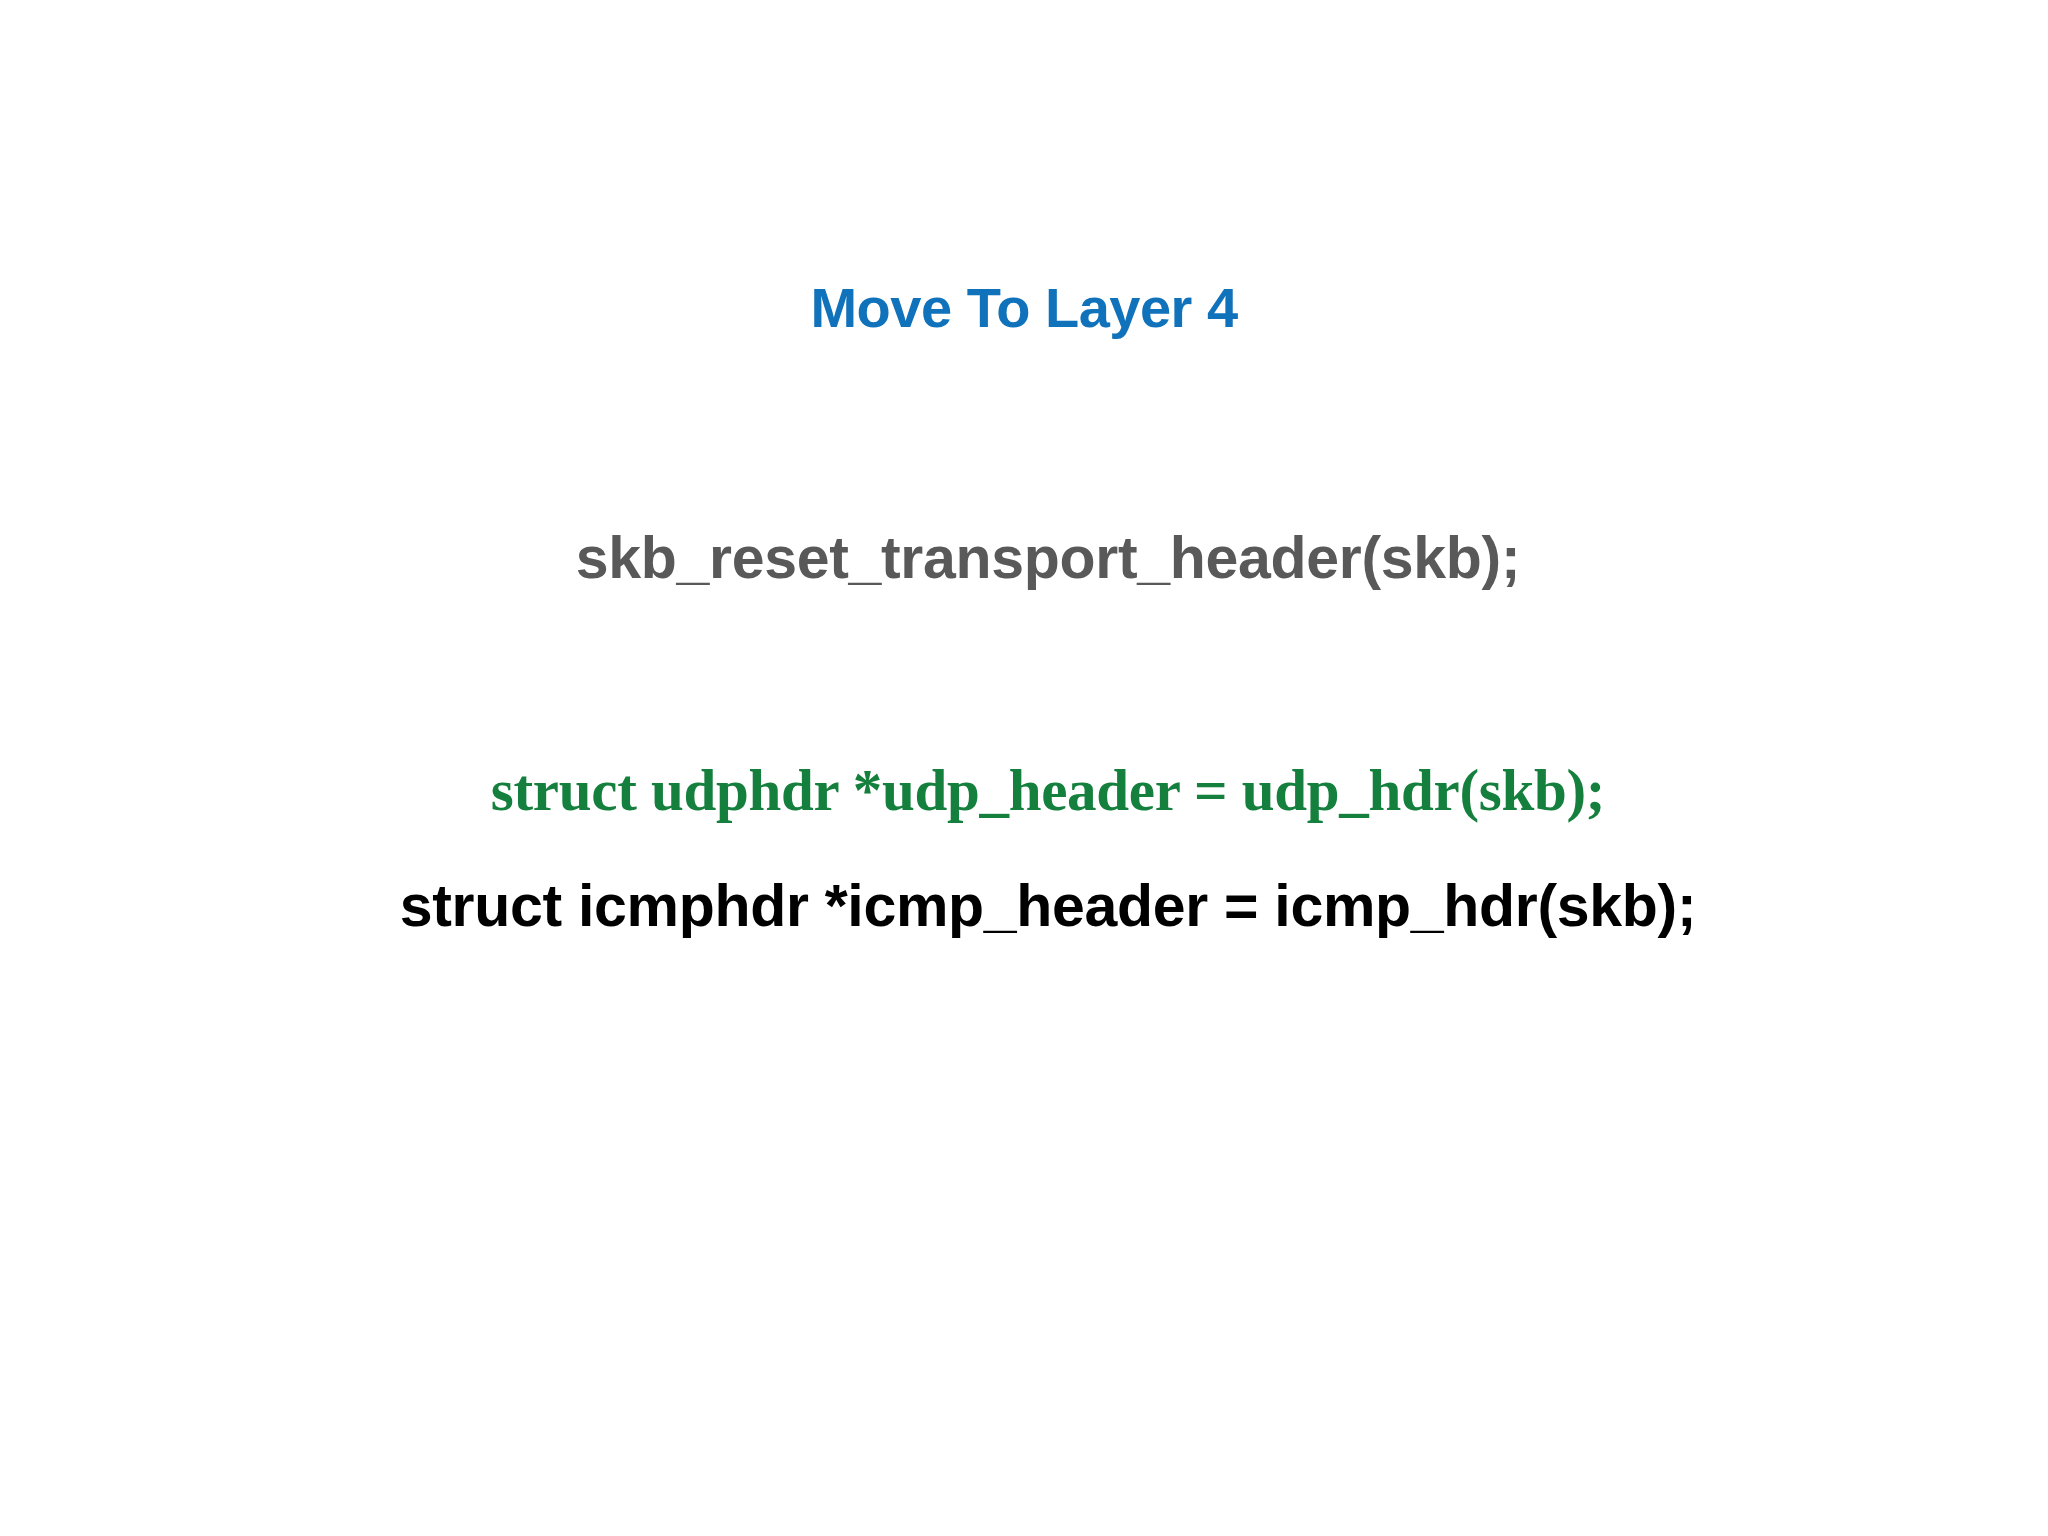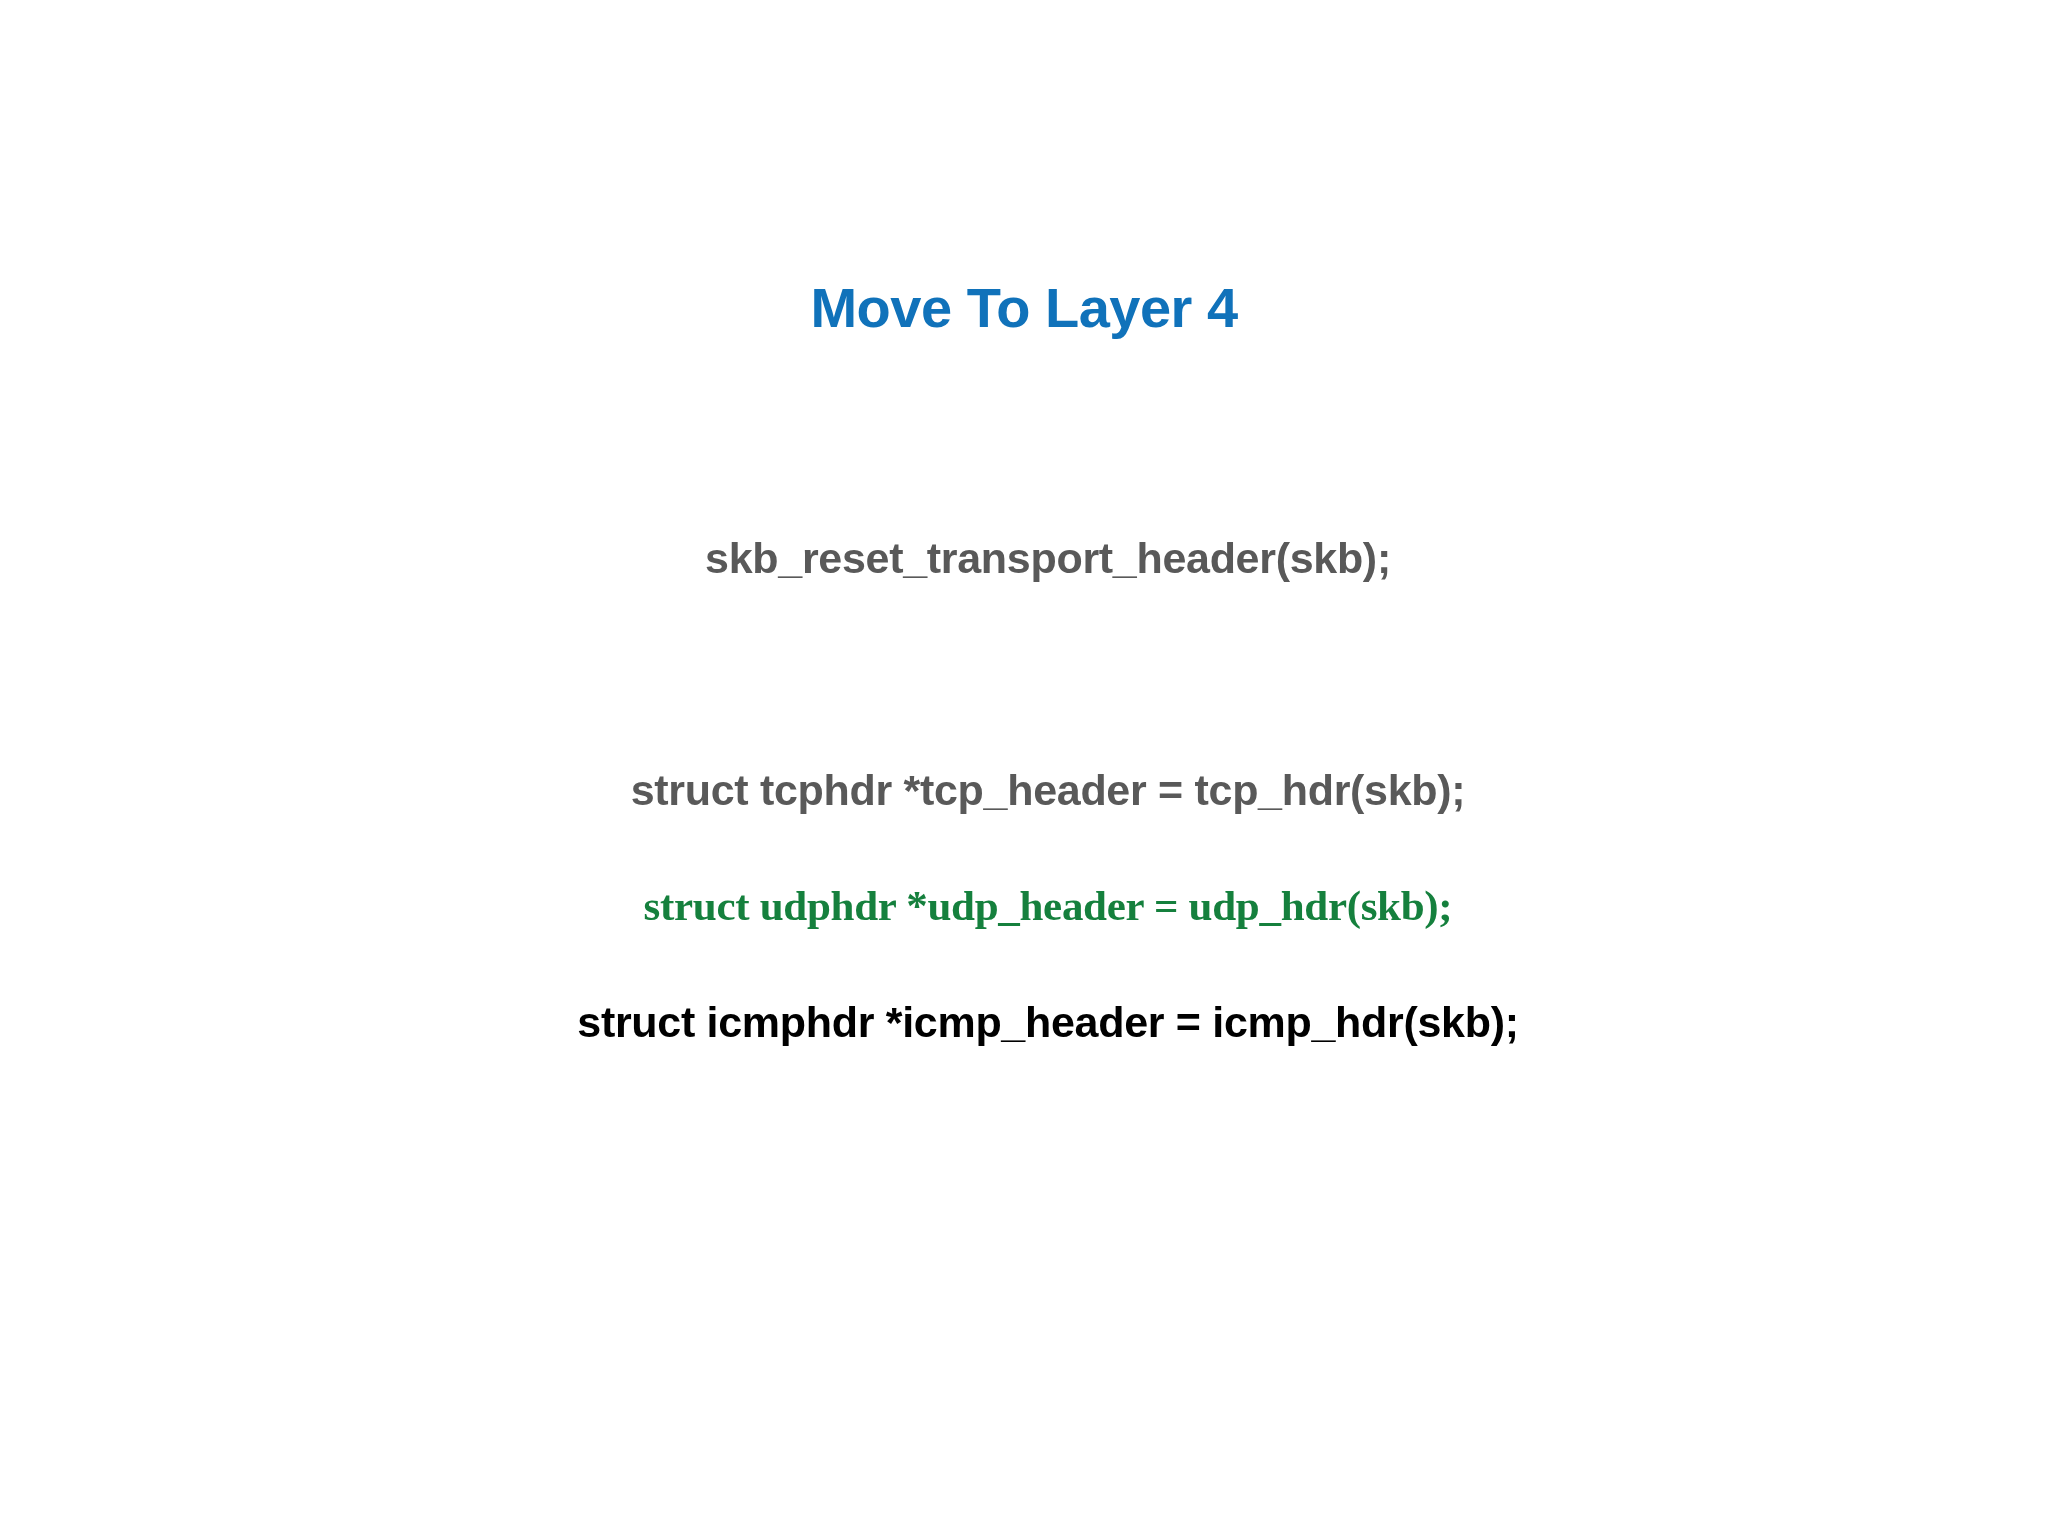--- a/index.html
+++ b/index.html
@@ -46,21 +46,21 @@
   .body-block {
     position: absolute;
     left: 0;
     top: 500px;
     width: 2048px;
     text-align: center;
   }
   .code-line {
     display: block;
     font-family: "Liberation Sans", sans-serif;
-    font-size: 43px;
+    font-size: 59px;
     font-weight: bold;
     line-height: 116px;
     letter-spacing: -0.3px;
     color: #595959;
     white-space: nowrap;
     padding-left: 48px;
   }
   .code-line.spacer {
     height: 116px;
     line-height: 116px;
@@ -74,18 +74,17 @@
 
 <div class="slide" style="background: rgb(255, 255, 255);">
 
   <div class="title-block">
     <h1 class="slide-title" style="color: rgb(16, 114, 186);">Move To Layer 4</h1>
   </div>
 
   <div class="body-block">
     <span class="code-line" style="color: rgb(89, 89, 89);">skb_reset_transport_header(skb);</span>
     <span class="code-line spacer" style="color: rgb(89, 89, 89);"></span>
-    <span class="code-line" style="color: rgb(89, 89, 89);">struct tcphdr *tcp_header = tcp_hdr(skb);</span>
     <span class="code-line" style="color: #15803d; font-family: Liberation Serif, serif;">struct udphdr *udp_header = udp_hdr(skb);</span>
     <span class="code-line" style="color: #000000;">struct icmphdr *icmp_header = icmp_hdr(skb);</span>
   </div>
 
 </div>
 
 </body></html>

